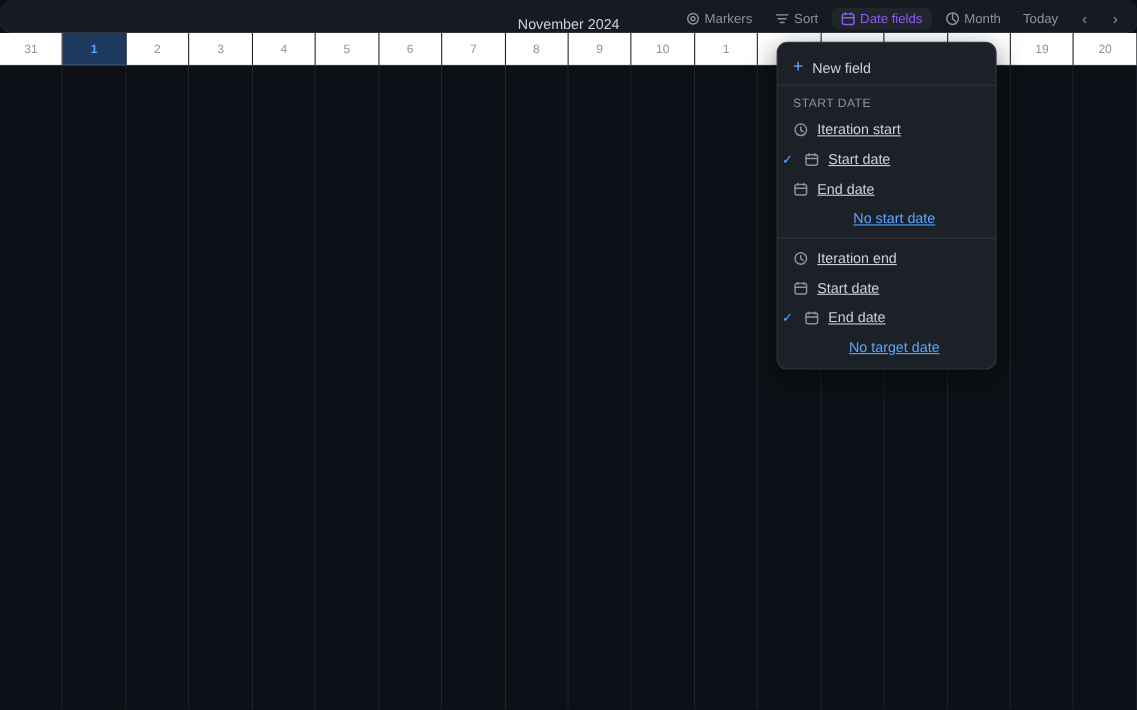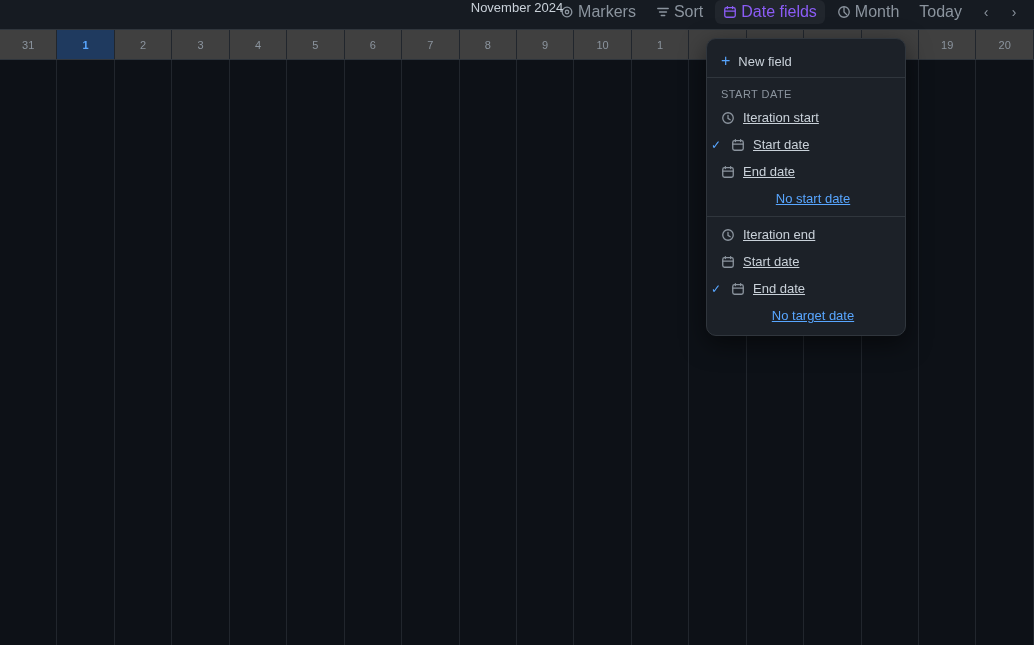--- a/index.html
+++ b/index.html
@@ -10,27 +10,28 @@
       font-size: 13px;
       width: 1034px;
       height: 645px;
       overflow: hidden;
       position: relative;
     }
 
     
     .toolbar {
       display: flex;
-      align-items: flex-start;
+      align-items: flex-end;
       justify-content: center;
       height: 30px;
       background: #161b22;
       border-bottom: 1px solid #30363d;
       position: relative;
       gap: 4px;
+      border-radius: 11px;
     }
     .toolbar-title {
       position: absolute;
       left: 50%;
       transform: translateX(-50%);
       font-size: 13px;
       color: #c9d1d9;
       font-weight: 500;
     }
     .toolbar-right {
@@ -41,21 +42,21 @@
       padding-right: 8px;
     }
     .toolbar-btn {
       display: flex;
       align-items: center;
       gap: 4px;
       padding: 3px 8px;
       border-radius: 6px;
       cursor: pointer;
       color: #8b949e;
-      font-size: 16px;
+      font-size: 12px;
       background: transparent;
       border: none;
       outline: none;
     }
     .toolbar-btn.active {
       background: #21262d;
       color: #8b5cf6;
     }
     .toolbar-nav-btn {
       display: flex;
@@ -69,21 +70,21 @@
       background: transparent;
       border: none;
       outline: none;
       font-size: 14px;
     }
 
     
     .day-header {
       display: flex;
       height: 30px;
-      background: #404040;
+      background: #ffffff;
       border-bottom: 1px solid #30363d;
       position: relative;
       text-align: right;
     }
     .day-col {
       flex: 1;
       display: flex;
       align-items: center;
       justify-content: center;
       border-right: 1px solid #21262d;

